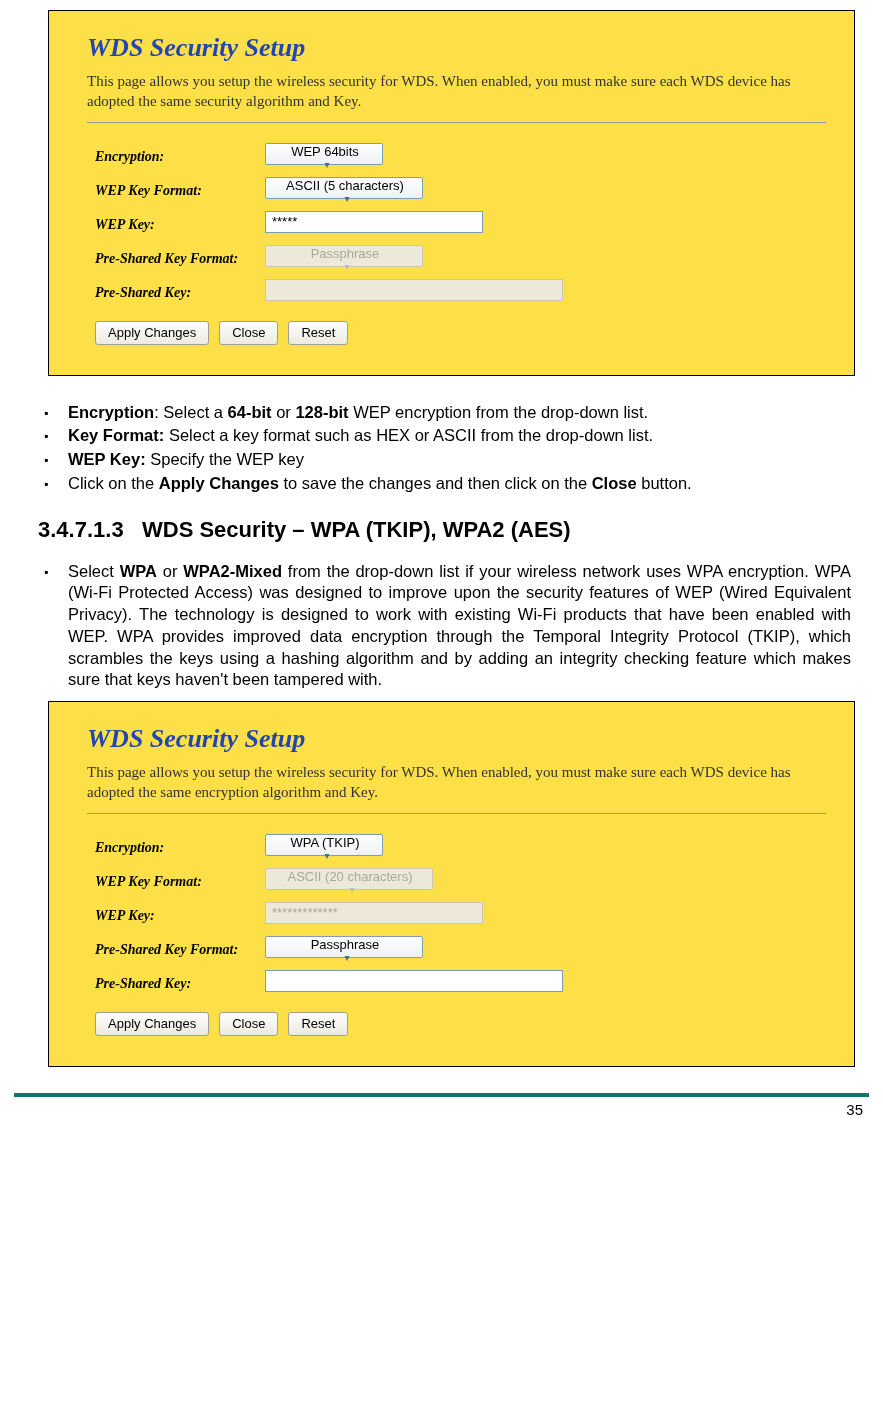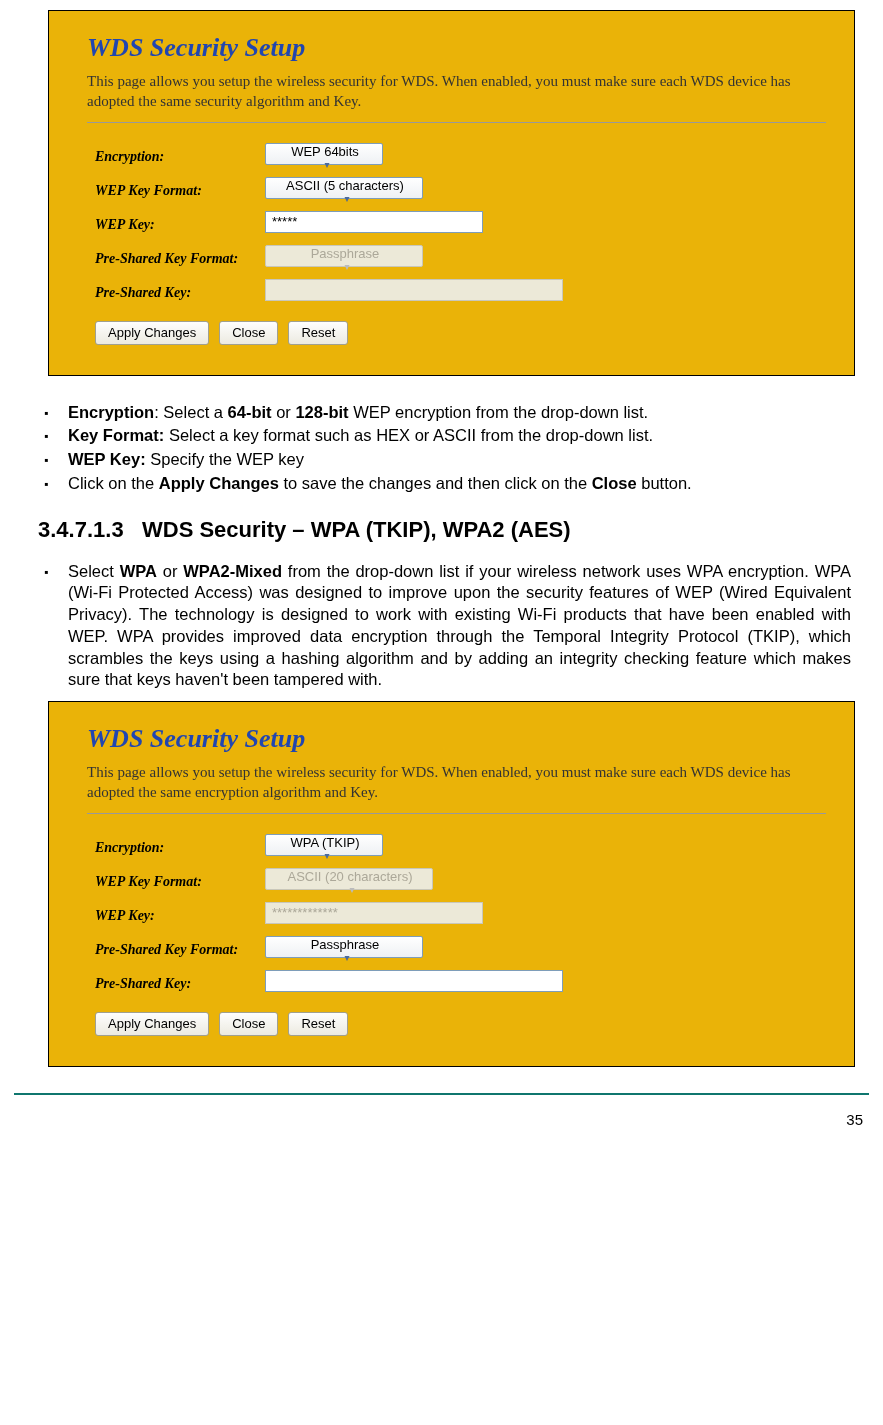--- a/index.html
+++ b/index.html
@@ -19,21 +19,21 @@
       justify-content: space-between;
       font-size: 15px;
       border-bottom: 1px solid #000;
       padding-bottom: 2px;
       margin-bottom: 30px;
     }
     .screenshot-box {
       border: 1px solid #000;
       margin: 0 14px 26px 34px;
       padding: 22px 28px 30px 38px;
-      background: #eab308;
+      background: #fde047;
     }
     .wds-title {
       font-family: "Times New Roman", serif;
       font-style: italic;
       font-weight: bold;
       color: #2146b0;
       font-size: 26px;
       margin-bottom: 8px;
     }
     .wds-desc {
@@ -139,23 +139,23 @@
       font-size: 12px;
       top: 4px;
     }
     .bold { font-weight: bold; margin-top: 32px; }
     .section-heading {
       font-size: 22px;
       font-weight: bold;
       margin: 22px 0 18px 24px;
     }
     .footer {
-      border-top: 2px solid #0f766e;
+      border-top: 4px solid #0f766e;
       margin-top: 20px;
-      padding-top: 16px;
+      padding-top: 4px;
       text-align: right;
       font-size: 15px;
       padding-right: 6px;
     }
   </style>
 </head>
 <body>
 
 <div class="page">
 

